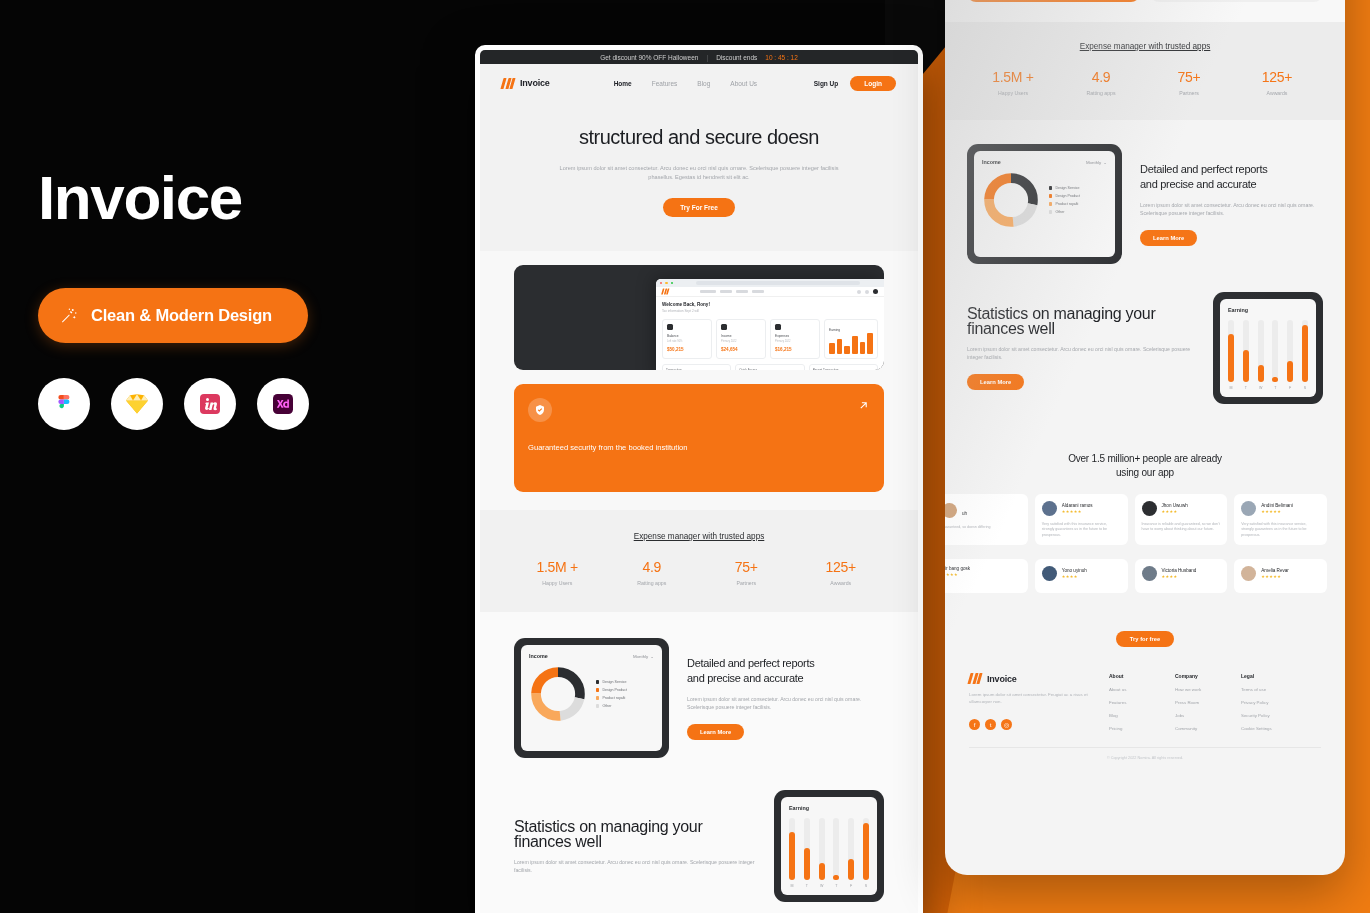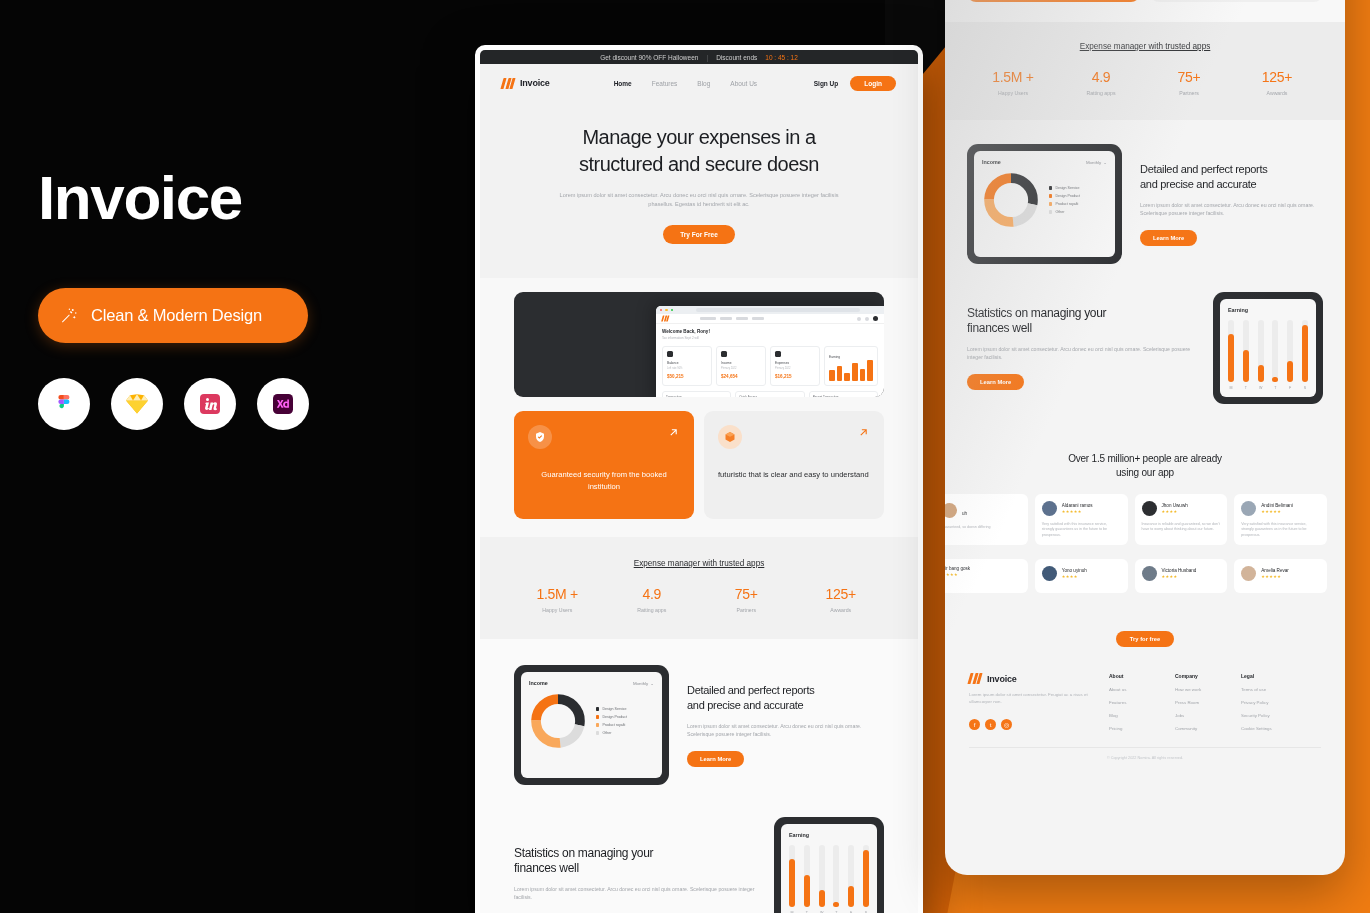--- a/index.html
+++ b/index.html
@@ -35,21 +35,21 @@
     color: #ffffff; letter-spacing: -1.4px;
   }
   .pills { margin-top: 56px; }
   .pill {
     display: flex; align-items: center; gap: 13px;
     width: 270px; height: 55px; margin-bottom: 28px;
     background: #F57314; border-radius: 28px;
     padding: 0 22px;
     box-shadow: 0 3px 14px rgba(245,115,20,0.26);
   }
-  .pill-label { font-size: 16.5px; font-weight: 400; color: #fff; letter-spacing: -0.2px; white-space: nowrap; }
+  .pill-label { font-size: 16.5px; font-weight: 700; color: #fff; letter-spacing: -0.2px; white-space: nowrap; }
   .pill svg { display:block; }
 
   .apps { display: flex; gap: 21px; margin-top: 35px; }
   .app-circle {
     width: 52px; height: 52px; border-radius: 50%;
     background: #fff; display: flex; align-items: center; justify-content: center;
   }
 
   
   .mock-main {
@@ -135,21 +135,21 @@
   .sc-v { font-size:4.6px; color:#F57314; font-weight:700; margin-top:4px; }
   .shot-chart { flex:1.1; border:1px solid #eceef0; border-radius:3px; padding:4px; height:40px; display:flex; flex-direction:column;}
   .mini-bars { display:flex; align-items:flex-end; gap:2px; height:24px; margin-top:auto; }
   .mini-bars i { flex:1; background:#F57314; border-radius:1px; display:block; }
   .shot-rows { display:flex; gap:4px; margin-top:5px; }
   .shot-row { flex:1; border:1px solid #eceef0; border-radius:3px; height:24px; padding:3px; }
   .sr-t { font-size:3px; color:#6a6d72; }
 
   .feat-band { background:#f8f8f8; padding: 4px 34px 18px; display:flex; gap:10px; }
   .feat-card { flex:1; border-radius:9px; padding: 14px 14px 16px; position:relative; height:108px; }
-  .feat-card.orange { background:#F57314;text-align:center; }
+  .feat-card.orange { background:#F57314; }
   .feat-card.grey { background:#efefef; }
   .feat-icon { width:24px; height:24px; border-radius:50%; display:flex; align-items:center; justify-content:center; }
   .feat-card.orange .feat-icon { background:rgba(255,255,255,0.22); }
   .feat-card.grey .feat-icon { background:#fae0ca; }
   .feat-arrow { position:absolute; right:14px; top:14px; }
   .feat-text { font-size:7.6px; line-height:11.5px; margin-top:20px; }
   .feat-card.orange .feat-text { color:#fff; }
   .feat-card.grey .feat-text { color:#2b2d30; }
 
   .stats-band { background:#f1f1f1; padding: 22px 30px 26px; text-align:center; }
@@ -171,21 +171,21 @@
   .donut-wrap { display:flex; align-items:center; gap:9px; margin-top:6px; }
   .legend { display:flex; flex-direction:column; gap:4px; }
   .legend-item { display:flex; align-items:center; gap:3px; font-size:3.6px; color:#6a6d72; }
   .legend-item i { width:3.4px; height:3.4px; border-radius:0.8px; display:block; }
 
   .report-text h2 { font-size:11px; line-height:15px; color:#1c1e22; font-weight:500; letter-spacing:-0.3px;}
   .report-text p { font-size:5.2px; line-height:8px; color:#a3a6ab; margin-top:9px; }
   .btn-learn { margin-top:13px; background:#F57314; color:#fff; border:none; font-size:5.8px; padding:5px 13px; border-radius:10px; font-weight:600;}
 
   .stat2-band { background:#fafafa; padding: 12px 34px 26px; display:flex; gap:18px; align-items:center; }
-  .stat2-text h2 { font-size:12px; line-height:15px; color:#1c1e22; font-weight:500; letter-spacing:-0.3px;}
+  .stat2-text h2 { font-size:16px; line-height:15px; color:#1c1e22; font-weight:500; letter-spacing:-0.3px;}
   .stat2-text p { font-size:5.2px; line-height:8px; color:#a3a6ab; margin-top:9px; }
   .tablet-sq { width:110px; height:112px; background:#2b2d30; border-radius:11px; padding:7px; flex-shrink:0; margin-left:auto;}
   .earn-bars { display:flex; align-items:flex-end; justify-content:space-between; height:62px; margin-top:7px; }
   .ebar { width:6px; position:relative; height:100%; display:flex; align-items:flex-end; }
   .ebar .track { position:absolute; left:0; bottom:0; width:6px; height:100%; background:#ececec; border-radius:3px; }
   .ebar .fill { position:relative; width:6px; background:#F57314; border-radius:3px; }
   .earn-labels { display:flex; justify-content:space-between; margin-top:4px; }
   .earn-labels span { font-size:3.6px; color:#9ea1a6; width:6px; text-align:center; }
 
   
@@ -306,21 +306,20 @@
         <a href="#">About Us</a>
       </div>
       <div class="nav-right">
         <span class="signup">Sign Up</span>
         <button class="login-btn">Login</button>
       </div>
     </div>
 
     <div class="hero">
       <h1>
-        <div>Manage your expenses in a</div>
         <div>structured and secure doesn</div>
       </h1>
       <p>Lorem ipsum dolor sit amet consectetur. Arcu donec eu orci nisl quis ornare. Scelerisque posuere integer facilisis phasellus. Egestas id hendrerit sit elit ac.</p>
       <button class="btn-primary">Try For Free</button>
     </div>
 
     <div class="dash-band">
       <div class="dash-card">
         <div class="dash-shot">
           <div class="shot-bar">
@@ -401,34 +400,20 @@
               <path d="M10.6 15.4 7.4 12.2l1.4-1.4 1.8 1.8 4.2-4.2 1.4 1.4z" fill="#F57314"></path>
             </svg>
         </div>
         <span class="feat-arrow">
           <svg width="13" height="13" viewBox="0 0 24 24" fill="none" stroke="#fff" stroke-width="2">
               <path d="M7 17 17 7M9 7h8v8"></path>
             </svg>
         </span>
         <div class="feat-text">Guaranteed security from the booked institution</div>
       </div>
-      <div class="feat-card grey">
-        <div class="feat-icon">
-          <svg width="12" height="12" viewBox="0 0 24 24" fill="#F57314">
-              <path d="M12 2 3 6.8v10.4L12 22l9-4.8V6.8z" opacity="0.9"></path>
-              <path d="M12 2 3 6.8l9 4.8 9-4.8z" fill="#FBA153"></path>
-            </svg>
-        </div>
-        <span class="feat-arrow">
-          <svg width="13" height="13" viewBox="0 0 24 24" fill="none" stroke="#F57314" stroke-width="2">
-              <path d="M7 17 17 7M9 7h8v8"></path>
-            </svg>
-        </span>
-        <div class="feat-text">futuristic that is clear and easy to understand</div>
-      </div>
     </div>
 
     <div class="stats-band">
       <div class="stats-title">Expense manager with trusted apps</div>
       <div class="stats-row">
         <div class="stat">
           <div class="stat-v">1.5M +</div>
           <div class="stat-l">Happy Users</div>
         </div>
         <div class="stat">

